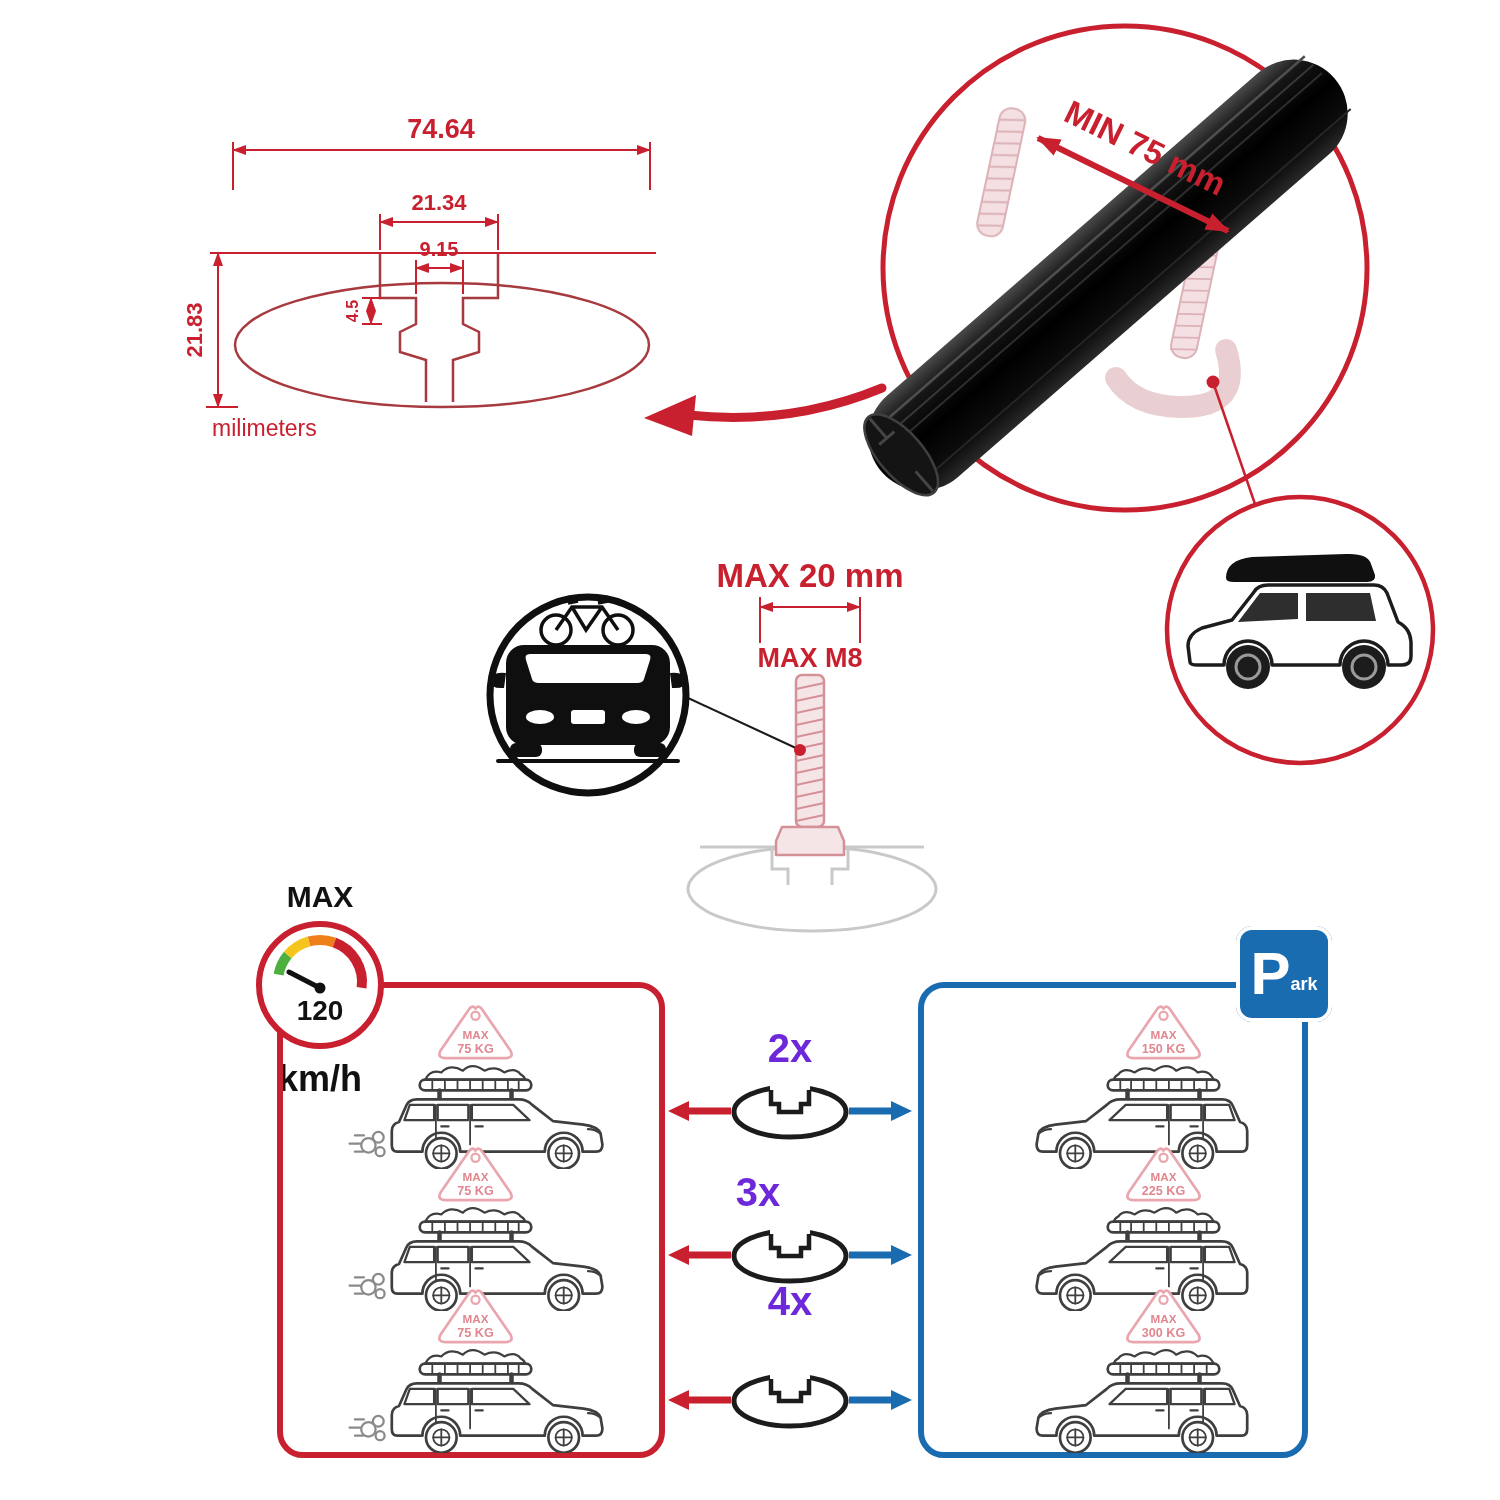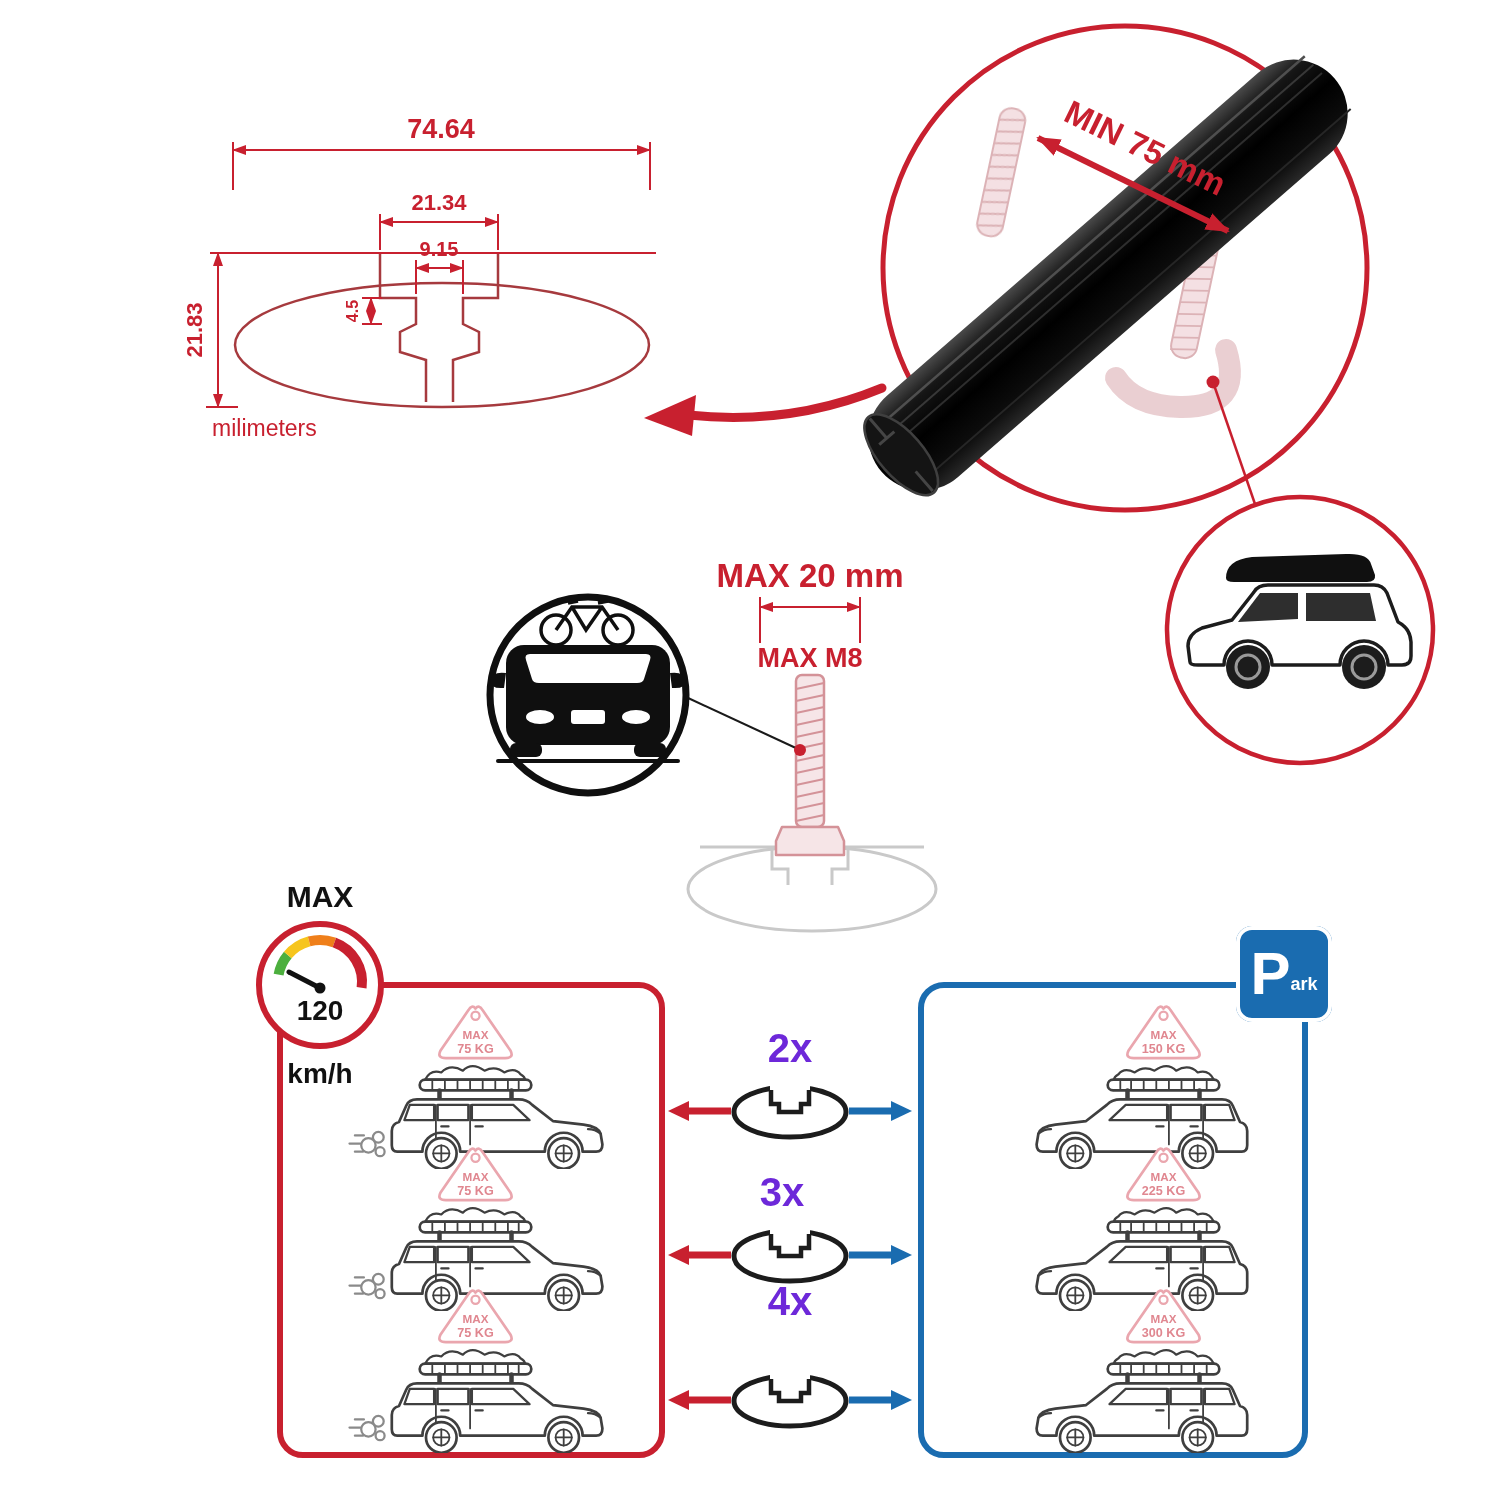--- a/index.html
+++ b/index.html
@@ -8,21 +8,21 @@
   svg text { font-family:"Liberation Sans",sans-serif; }
   .dim-num { fill:#c8202f; font-weight:bold; font-size:27px; }
   .f22 { font-size:22px; } .f20 { font-size:20px; } .f16 { font-size:16px; }
   .dim-unit { fill:#c8202f; font-size:23px; }
   .red-big { fill:#c8202f; font-weight:bold; font-size:33px; }
   .red-med { fill:#c8202f; font-weight:bold; font-size:27px; }
   .gauge-num { font-size:28px; font-weight:bold; fill:#111; }
   .badge-max { font-size:13px; font-weight:bold; fill:#e08790; text-anchor:middle; }
   .badge-load { font-size:14px; font-weight:bold; fill:#e08790; text-anchor:middle; }
   .max-title { font-size:30px; font-weight:bold; color:#111; text-align:center; }
-  .kmh { font-size:28px; font-weight:bold; color:#111; text-align:center; }
+  .kmh { font-size:36px; font-weight:bold; color:#111; text-align:center; }
   .mult { color:#6d28d9; font-size:40px; font-weight:bold; text-align:center; }
   .panel { border-radius:26px; background:transparent; }
   .panel-red { border:6px solid #c8202f; }
   .panel-blue { border:6px solid #1a6cb0; }
   .park-sign {
     background:#1a6cb0; border-radius:16px; box-shadow: inset 0 0 0 4px #fff;
     display:flex; justify-content:center; align-items:center; color:#fff; z-index:3;
   }
   .park-p { font-size:60px; font-weight:bold; line-height:1; }
   .park-ark { font-size:18px; font-weight:bold; margin-top:20px; }
@@ -230,21 +230,21 @@
   <svg class="abs" style="left:665px;top:1078px" width="250" height="62" viewBox="0 0 250 62">
     <line x1="66" y1="33" x2="20" y2="33" stroke="#c8202f" stroke-width="7"></line>
     <polygon points="3,33 24,23 24,43" fill="#c8202f"></polygon>
     <line x1="184" y1="33" x2="230" y2="33" stroke="#1a6cb0" stroke-width="7"></line>
     <polygon points="247,33 226,23 226,43" fill="#1a6cb0"></polygon>
     <ellipse cx="125" cy="34" rx="56" ry="25" fill="#fff" stroke="#1c1c1c" stroke-width="5"></ellipse>
     <rect x="105" y="5" width="40" height="22" fill="#fff"></rect>
     <path d="M106,12 V26 H114 V34 H136 V26 H144 V12" fill="none" stroke="#1c1c1c" stroke-width="4.5"></path>
   </svg>
 
-  <div class="abs mult" style="left:732px;top:1170px;width:100px">3x</div>
+  <div class="abs mult" style="left:708px;top:1170px;width:100px">3x</div>
   <svg class="abs" style="left:665px;top:1222px" width="250" height="62" viewBox="0 0 250 62">
     <line x1="66" y1="33" x2="20" y2="33" stroke="#c8202f" stroke-width="7"></line>
     <polygon points="3,33 24,23 24,43" fill="#c8202f"></polygon>
     <line x1="184" y1="33" x2="230" y2="33" stroke="#1a6cb0" stroke-width="7"></line>
     <polygon points="247,33 226,23 226,43" fill="#1a6cb0"></polygon>
     <ellipse cx="125" cy="34" rx="56" ry="25" fill="#fff" stroke="#1c1c1c" stroke-width="5"></ellipse>
     <rect x="105" y="5" width="40" height="22" fill="#fff"></rect>
     <path d="M106,12 V26 H114 V34 H136 V26 H144 V12" fill="none" stroke="#1c1c1c" stroke-width="4.5"></path>
   </svg>
 

